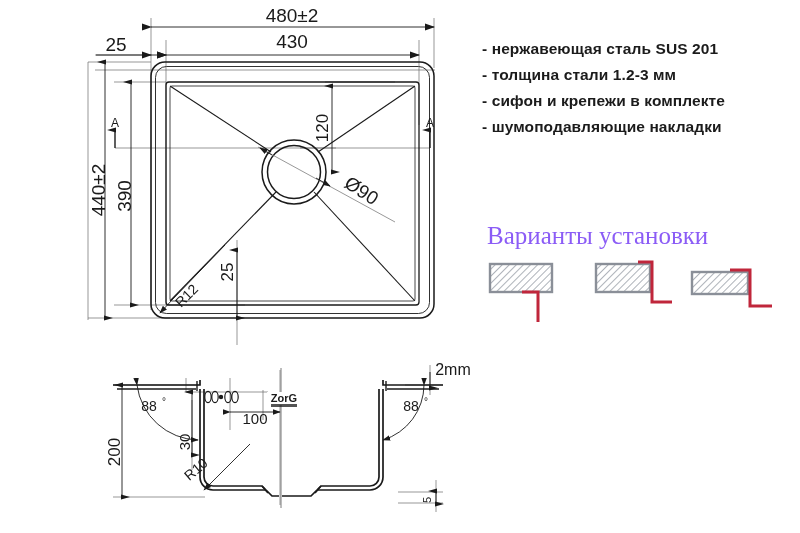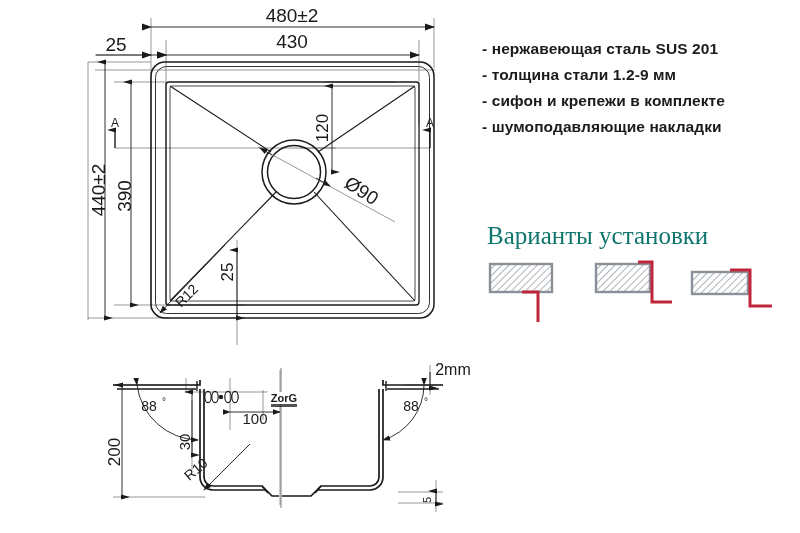--- a/index.html
+++ b/index.html
@@ -40,21 +40,21 @@
     letter-spacing: 0.1px;
     line-height: 26px;
     white-space: nowrap;
   }
   .variants-title {
     position: absolute;
     left: 487px;
     top: 222px;
     font-family: "Liberation Serif", serif;
     font-size: 25px;
-    color: #0f766e;
+    color: #8b5cf6;
     white-space: nowrap;
   }
   .variants-row {
     position: absolute;
     left: 482px;
     top: 256px;
     width: 312px;
     height: 70px;
   }
   .variant {
@@ -284,21 +284,21 @@
 
     <g>
       <rect x="267" y="392" width="34" height="13" fill="#ffffff"></rect>
       <text x="284" y="402" font-family="Liberation Sans, sans-serif" font-size="11" font-weight="bold" fill="#1a1a1a" text-anchor="middle">ZorG</text>
       <rect x="271" y="404" width="26" height="3" fill="#1a1a1a" opacity="0.75"></rect>
     </g>
   </svg>
 
   <div class="spec-list">
     <div class="spec-line">- нержавеющая сталь SUS 201</div>
-    <div class="spec-line">- толщина стали 1.2-9 мм</div>
+    <div class="spec-line">- толщина стали 1.2-3 мм</div>
     <div class="spec-line">- сифон и крепежи в комплекте</div>
     <div class="spec-line">- шумоподавляющие накладки</div>
   </div>
 
   <div class="variants-title">Варианты установки</div>
 
   <div class="variants-row">
 
     <div class="variant" style="left:0px;">
       <svg viewBox="0 0 100 70" width="100" height="70">

